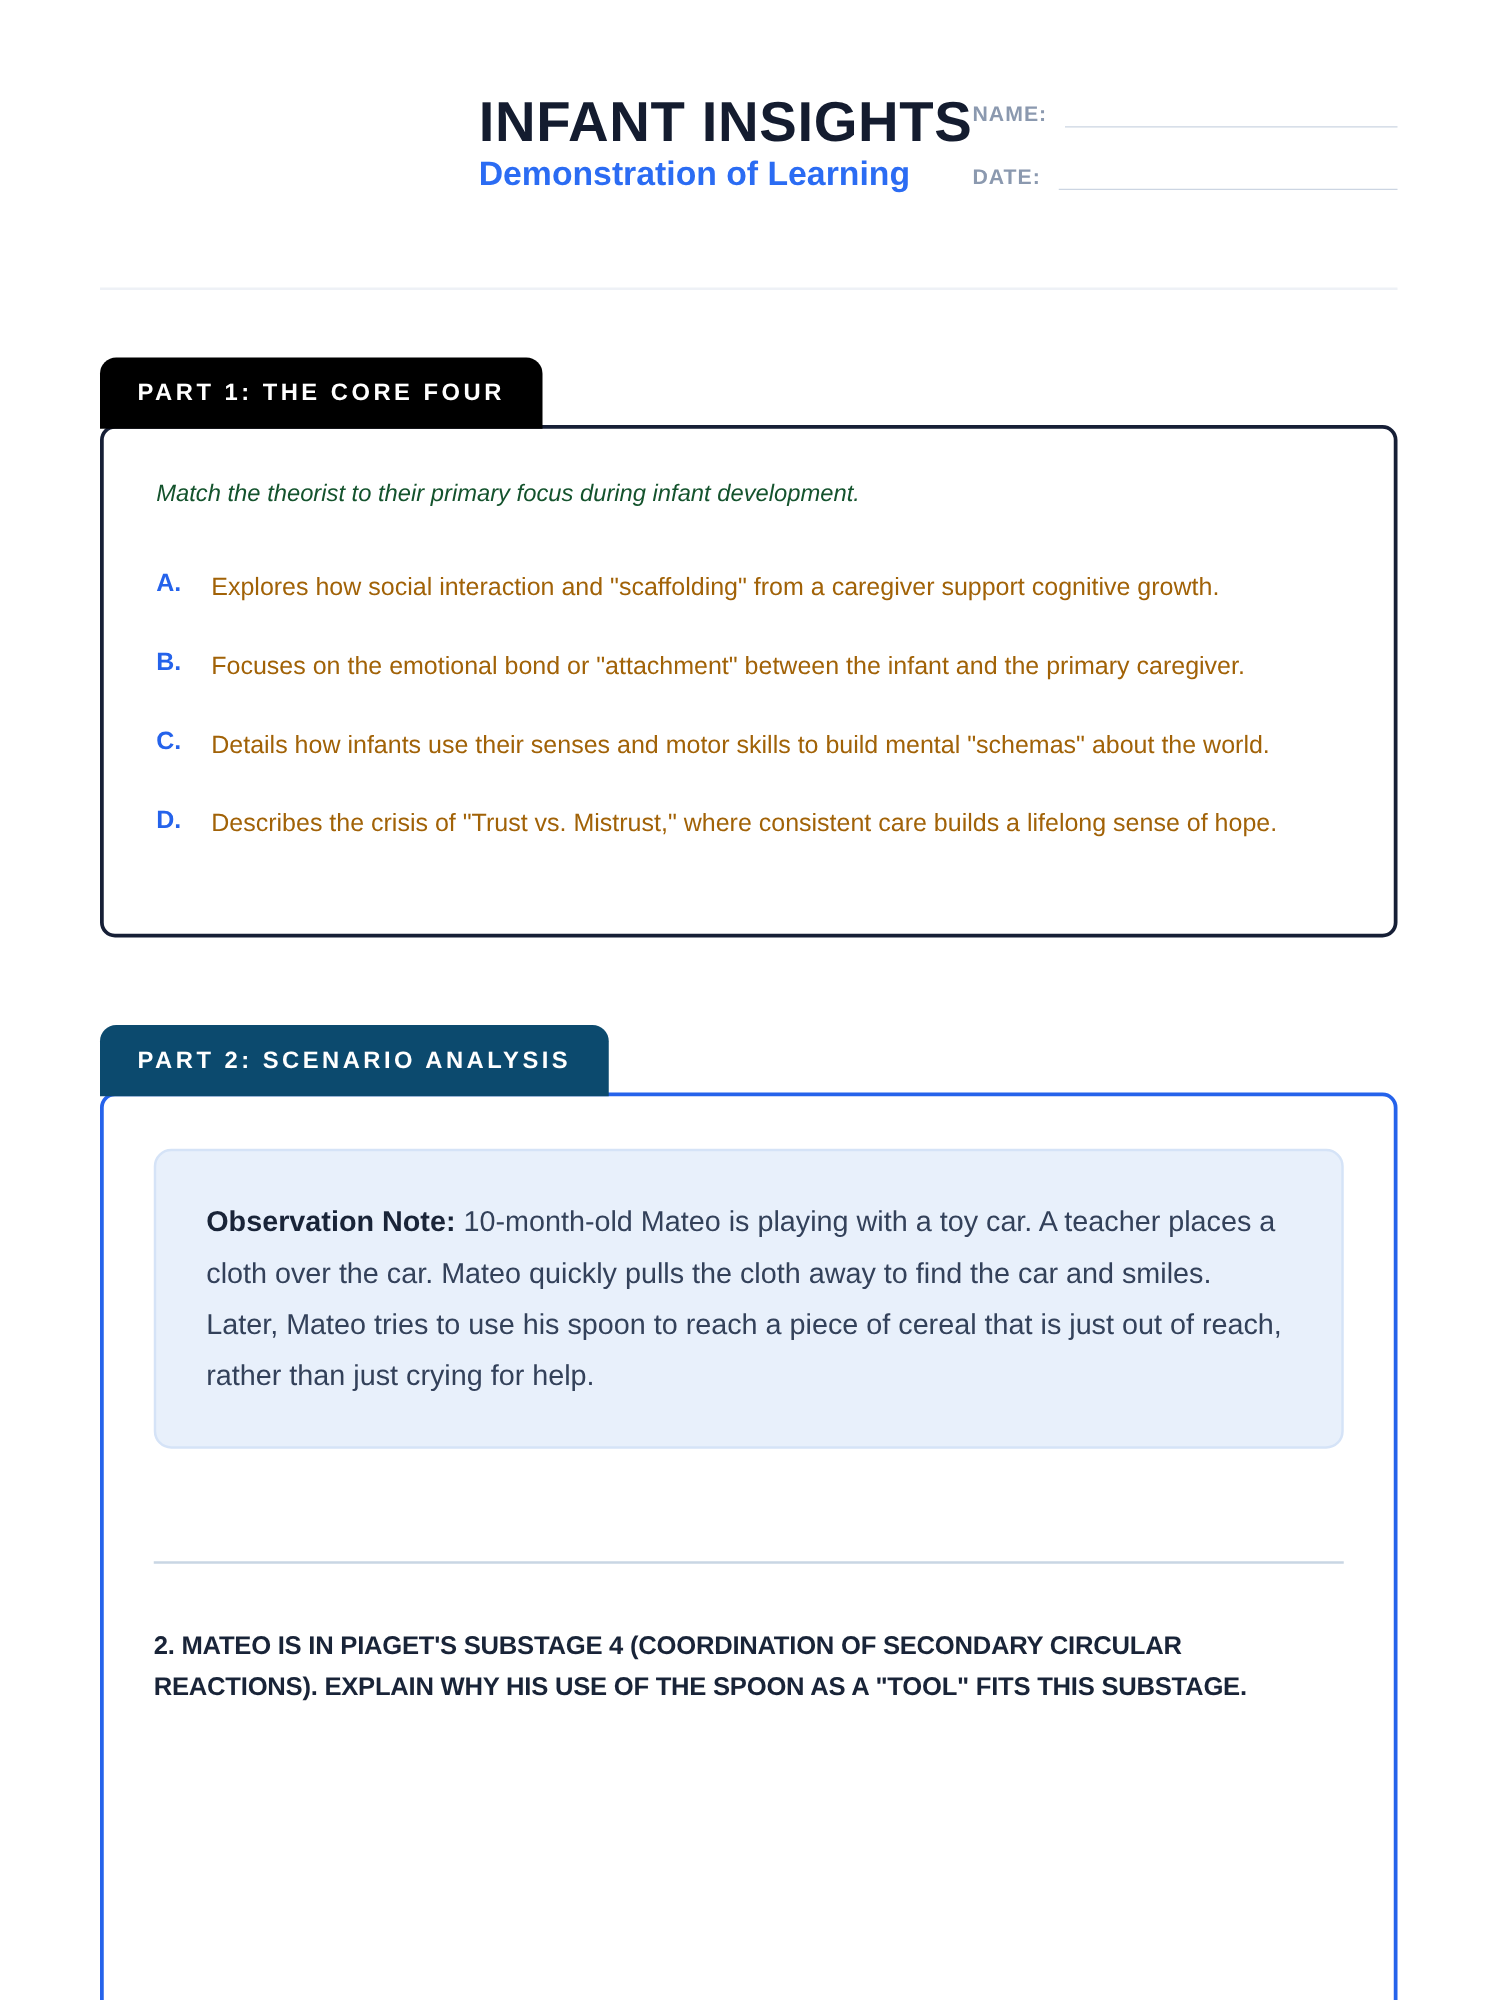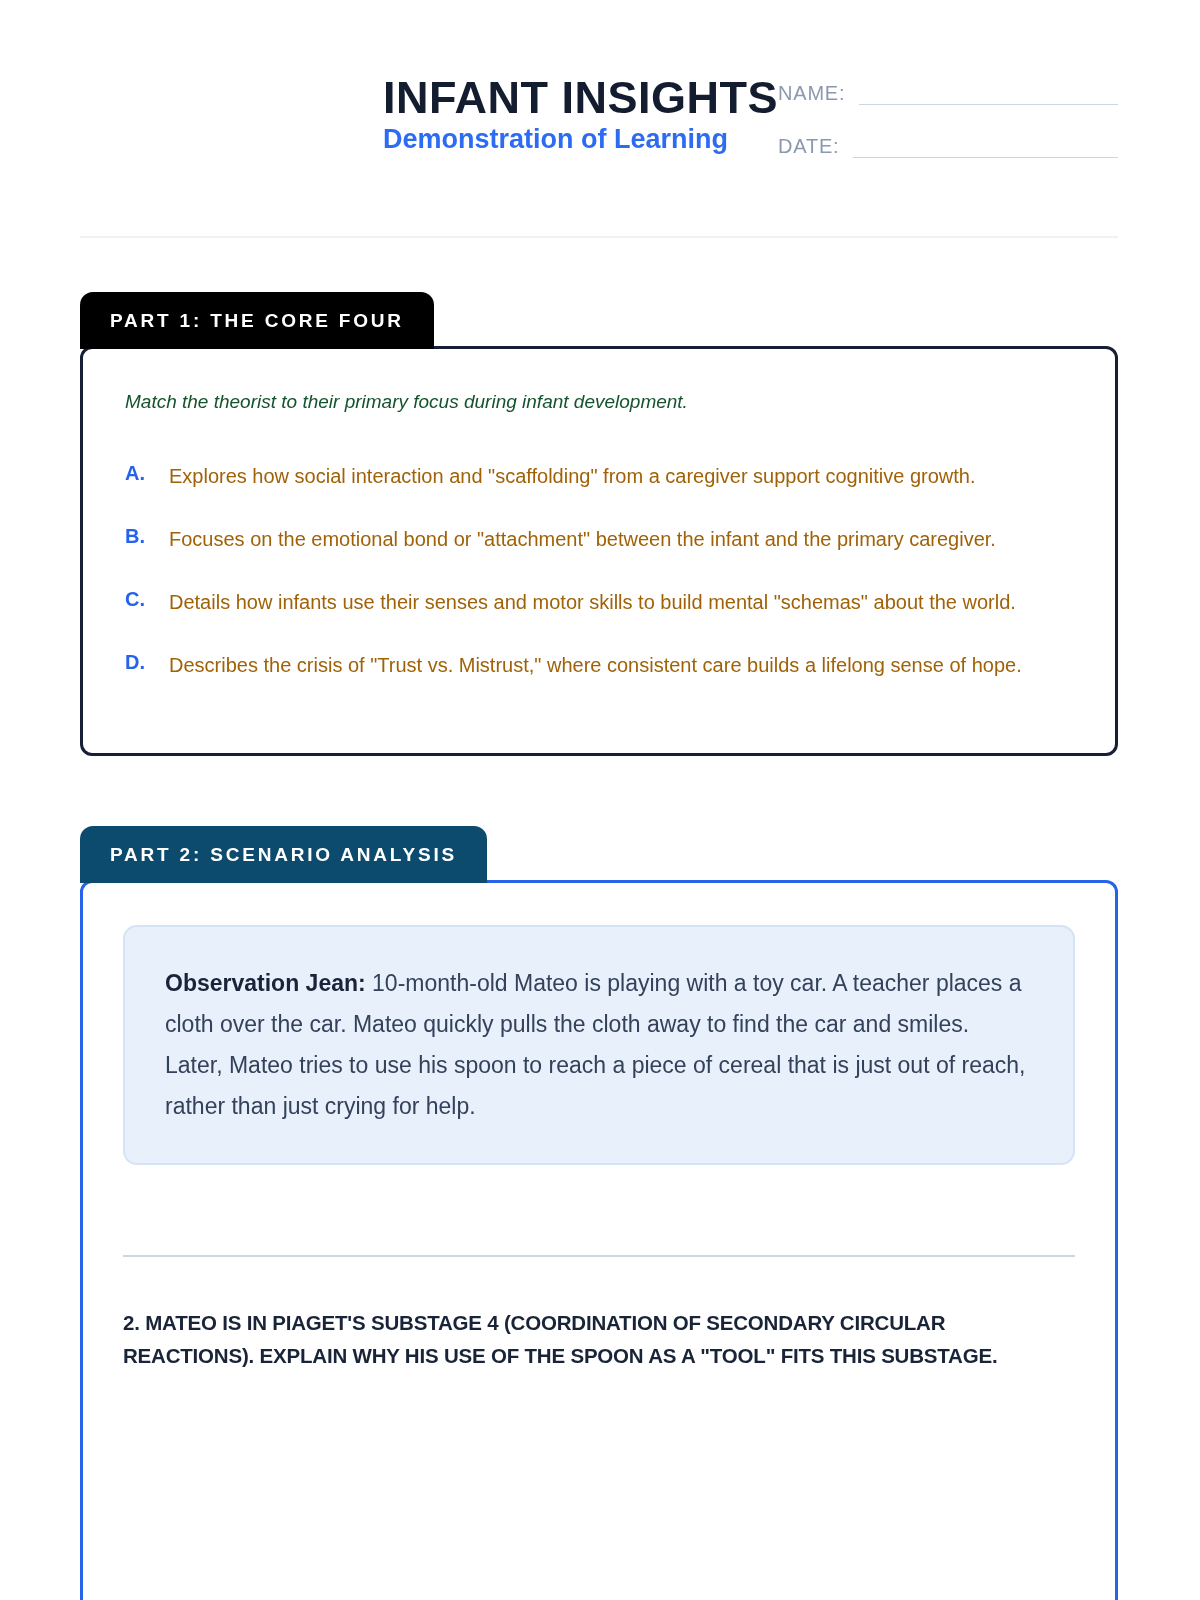--- a/index.html
+++ b/index.html
@@ -15,21 +15,21 @@
   .page-title {
     font-size: 45px; font-weight: 800; letter-spacing: 0.5px;
     color: #141c2f; line-height: 1.15;
   }
   .page-subtitle {
     font-size: 27px; font-weight: 700;
     color: #2b6cf3;
   }
   .id-block { width: 340px; padding-top: 10px; }
   .id-row { display: flex; align-items: flex-end; margin-bottom: 30px; }
-  .id-label { font-size: 20px; font-weight: 400; letter-spacing: 0.8px; color: #8b99af; }
+  .id-label { font-size: 17px; font-weight: 700; letter-spacing: 0.8px; color: #8b99af; }
   .id-line { flex: 1; margin-left: 14px; border-bottom: 1.5px solid #ccd5e2; height: 20px; }
 
   .divider { border: none; border-top: 2px solid #eef1f6; margin-top: 48px; }
 
   
   .section { position: relative; }
   .section-tab {
     display: inline-block; position: relative; z-index: 2;
     padding: 18px 30px 17px 30px; margin-bottom: -3px;
     border-radius: 13px 13px 0 0;
@@ -119,21 +119,21 @@
           </div>
         </div>
       </div>
     </div>
   </div>
 
   <div class="section part2">
     <div class="section-tab tab-blue">PART 2: SCENARIO ANALYSIS</div>
     <div class="section-box box-blue">
       <div class="obs-box">
-        <span class="obs-label">Observation Jean:</span><span> 10-month-old Mateo is playing with a toy car. A teacher places a cloth over the car. Mateo quickly pulls the cloth away to find the car and smiles. Later, Mateo tries to use his spoon to reach a piece of cereal that is just out of reach, rather than just crying for help.</span>
+        <span class="obs-label">Observation Note:</span><span> 10-month-old Mateo is playing with a toy car. A teacher places a cloth over the car. Mateo quickly pulls the cloth away to find the car and smiles. Later, Mateo tries to use his spoon to reach a piece of cereal that is just out of reach, rather than just crying for help.</span>
       </div>
       <div class="answer-line"></div>
       <div class="question">2. MATEO IS IN PIAGET'S SUBSTAGE 4 (COORDINATION OF SECONDARY CIRCULAR REACTIONS). EXPLAIN WHY HIS USE OF THE SPOON AS A "TOOL" FITS THIS SUBSTAGE.</div>
 
     </div>
   </div>
 
 </div>
 
 </body></html>

